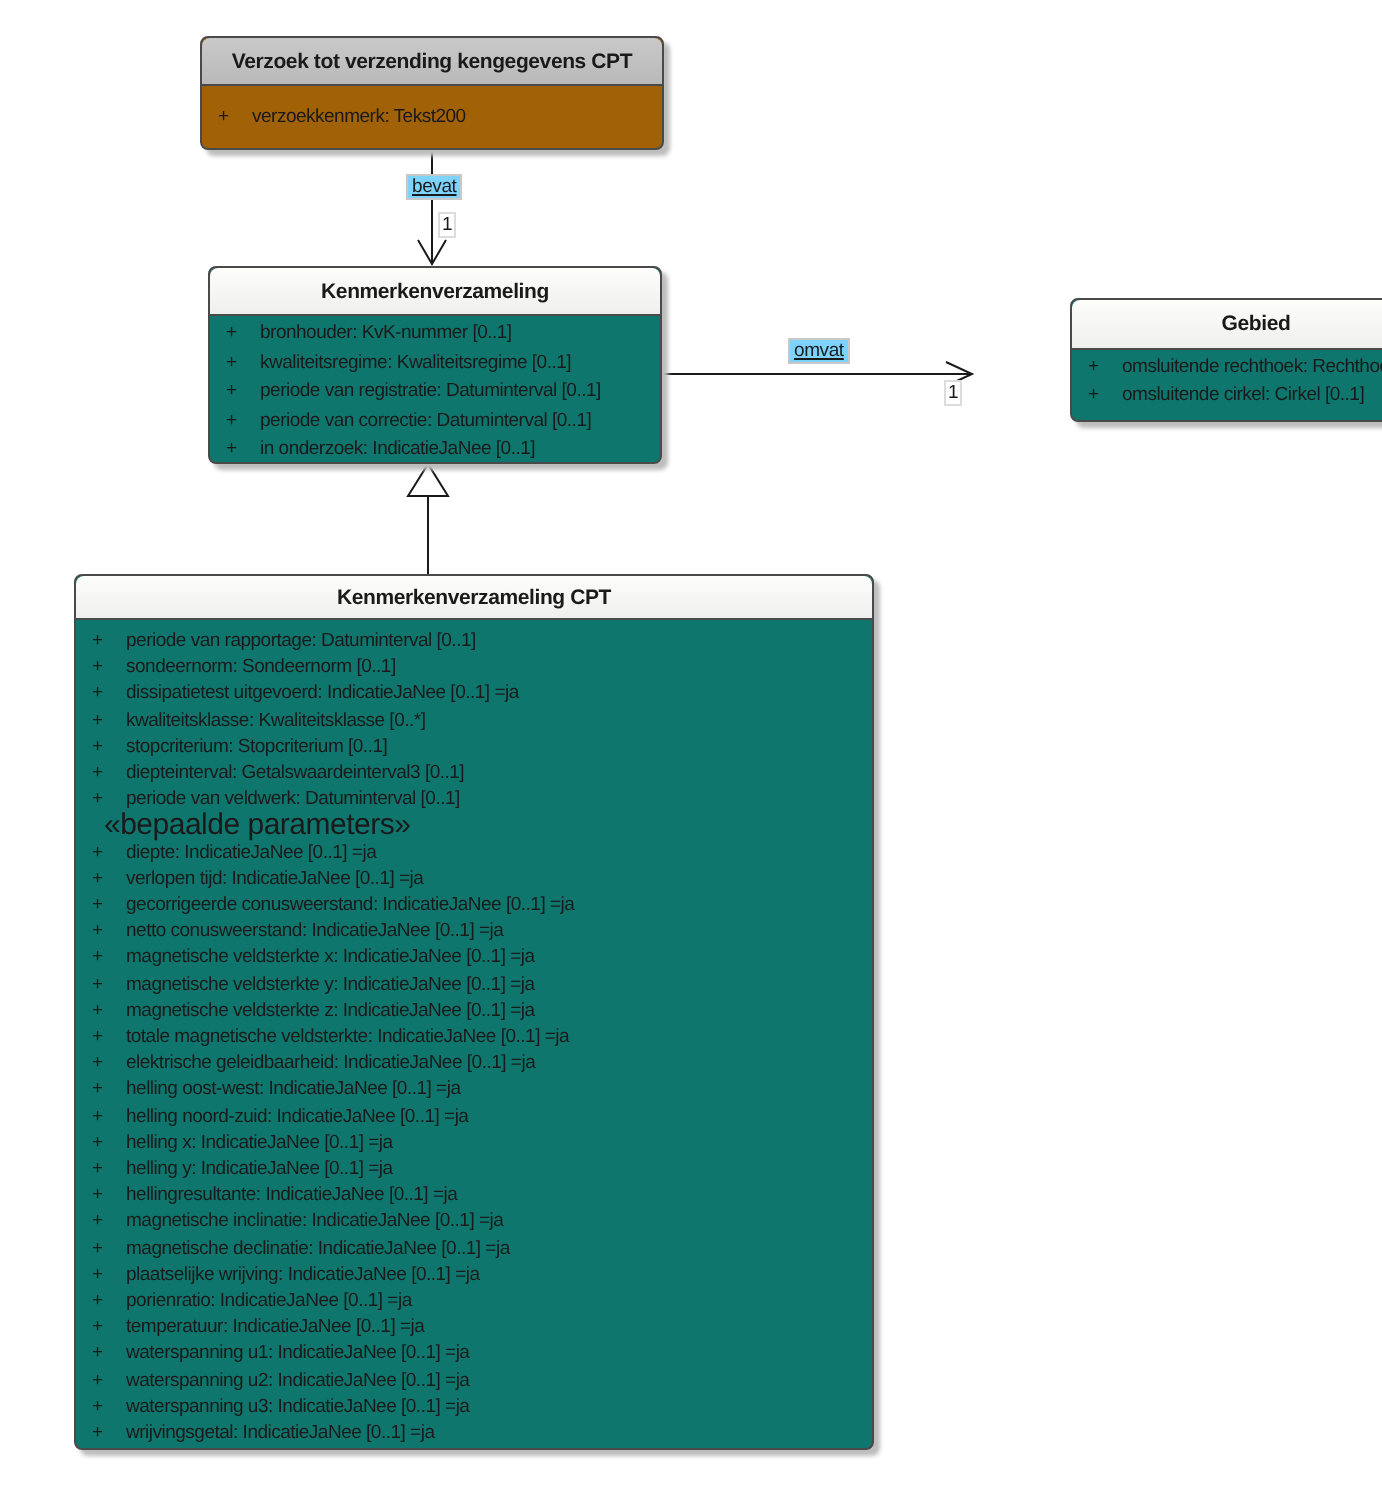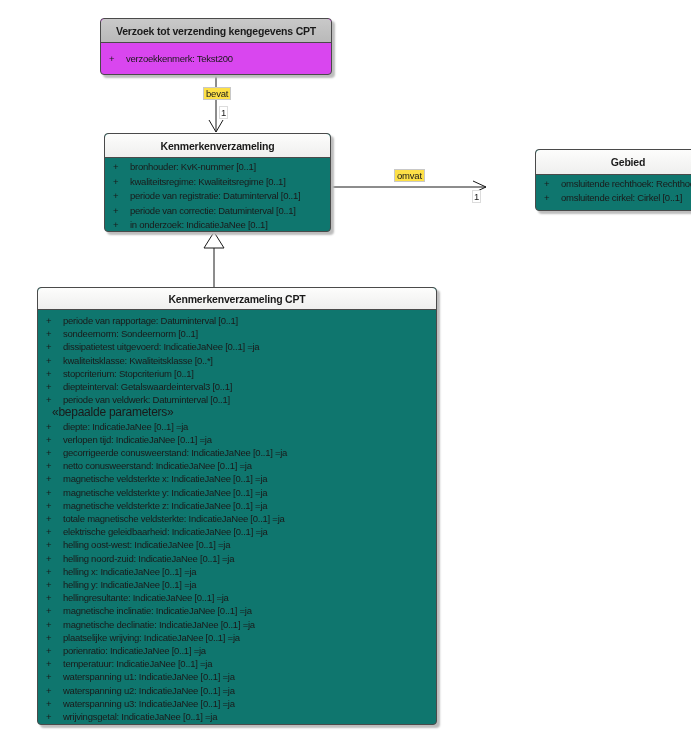--- a/index.html
+++ b/index.html
@@ -18,45 +18,45 @@
     border-bottom:1px solid #4a4a4a;letter-spacing:-0.2px;
     background:linear-gradient(#fdfdfc,#efefee);
     border-radius:4px 4px 0 0;
   }
   .uml-attrs{list-style:none;margin:0;padding:2px 0 0 0;}
   .uml-attrs li{display:flex;padding-left:8px;font-size:9.5px;}
   .uml-attrs .vis{flex:0 0 17px;width:17px;}
   .uml-attrs .txt{white-space:nowrap;letter-spacing:-0.25px;}
 
   
-  .gray-box{background:#d946ef;}
+  .gray-box{background:#a16207;}
   .gray-box .uml-title{background:linear-gradient(#c9c9c9,#b9b9b9);}
 
   
   #class-verzoek .uml-title{height:24px;line-height:24px;}
   #class-verzoek .uml-attrs{padding-top:8px;}
   #class-verzoek .uml-attrs li{line-height:15px;}
 
   #class-kenmerkenverzameling .uml-title{height:24px;line-height:24px;}
   #class-kenmerkenverzameling .uml-attrs li{line-height:14.6px;}
 
   #class-gebied .uml-title{height:25px;line-height:25px;}
   #class-gebied .uml-attrs li{line-height:14px;}
 
   #class-cpt .uml-title{height:22px;line-height:22px;}
   #class-cpt .uml-attrs{padding-top:4px;}
   #class-cpt .uml-attrs li{line-height:13.2px;}
   #class-cpt .stereotype{
-    padding-left:14px;font-size:12px;line-height:13.2px;
+    padding-left:14px;font-size:15px;line-height:13.2px;
     letter-spacing:-0.25px;white-space:nowrap;
   }
 
   .edge-label{
     position:absolute;z-index:3;font-size:9.5px;line-height:11px;
-    background:#fde047;border:1px solid #c8c8c8;padding:0 2px;letter-spacing:-0.2px;
+    background:#7dd3fc;border:1px solid #c8c8c8;padding:0 2px;letter-spacing:-0.2px;text-decoration:underline;
   }
   .mult-label{
     position:absolute;z-index:3;font-size:9.5px;line-height:11px;
     background:#fff;border:1px solid #dcdcdc;padding:0 1px;
   }
 </style>
 </head>
 <body>
 
 <div id="canvas">

